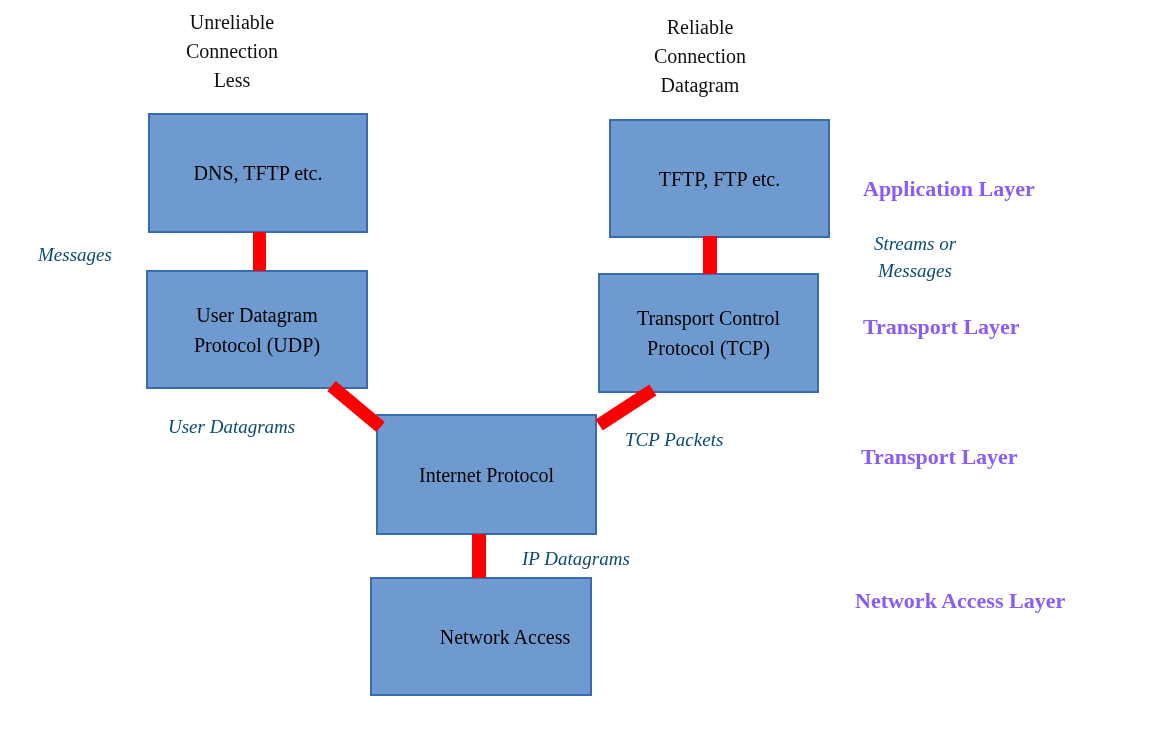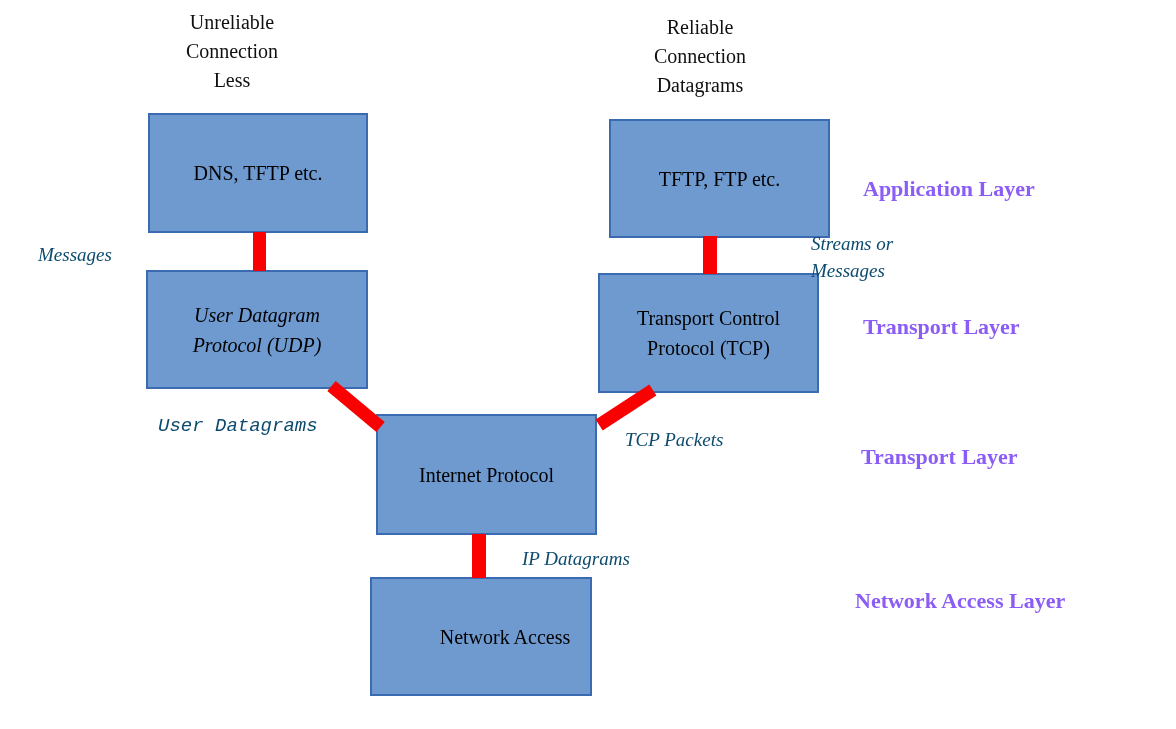--- a/index.html
+++ b/index.html
@@ -68,32 +68,32 @@
 
   <div class="hdr" style="left:132px; top:8px; width:200px;">
     <div>Unreliable</div>
     <div>Connection</div>
     <div>Less</div>
   </div>
 
   <div class="hdr" style="left:600px; top:13px; width:200px;">
     <div>Reliable</div>
     <div>Connection</div>
-    <div>Datagrams</div>
+    <div>Datagram</div>
   </div>
 
   <div class="box" style="left:148px; top:113px; width:220px; height:120px;">
     <div>DNS, TFTP etc.</div>
   </div>
 
   <div class="box" style="left:609px; top:119px; width:221px; height:119px;">
     <div>TFTP, FTP etc.</div>
   </div>
 
-  <div class="box" style="left:146px; top:270px; width:222px; height:119px;font-style:italic;">
+  <div class="box" style="left:146px; top:270px; width:222px; height:119px;">
     <div>User Datagram</div>
     <div>Protocol (UDP)</div>
   </div>
 
   <div class="box" style="left:598px; top:273px; width:221px; height:120px;">
     <div>Transport Control</div>
     <div>Protocol (TCP)</div>
   </div>
 
   <div class="box" style="left:376px; top:414px; width:221px; height:121px;">
@@ -109,26 +109,26 @@
   <div class="connector" style="left:703px; top:236px; width:14px; height:38px;"></div>
 
   <div class="connector" style="left:324px; top:400px; width:64px; height:13px; transform:rotate(40deg);"></div>
 
   <div class="connector" style="left:594px; top:401px; width:64px; height:13px; transform:rotate(-33deg);"></div>
 
   <div class="connector" style="left:472px; top:534px; width:14px; height:44px;"></div>
 
   <div class="flow-label" style="left:38px; top:241px;">Messages</div>
 
-  <div class="flow-label" style="left:811px; top:230px; width:130px; white-space:normal;">
+  <div class="flow-label" style="left:850px; top:230px; width:130px; text-align:center; white-space:normal;">
     <div>Streams or</div>
     <div>Messages</div>
   </div>
 
-  <div class="flow-label" style="left:158px; top:413px;font-family:Liberation Mono, monospace;">User Datagrams</div>
+  <div class="flow-label" style="left:168px; top:413px;">User Datagrams</div>
 
   <div class="flow-label" style="left:625px; top:426px;">TCP Packets</div>
 
   <div class="flow-label" style="left:522px; top:545px;">IP Datagrams</div>
 
   <div class="layer-label" style="left:863px; top:176px;">Application Layer</div>
 
   <div class="layer-label" style="left:863px; top:314px;">Transport Layer</div>
 
   <div class="layer-label" style="left:861px; top:444px;">Transport Layer</div>

